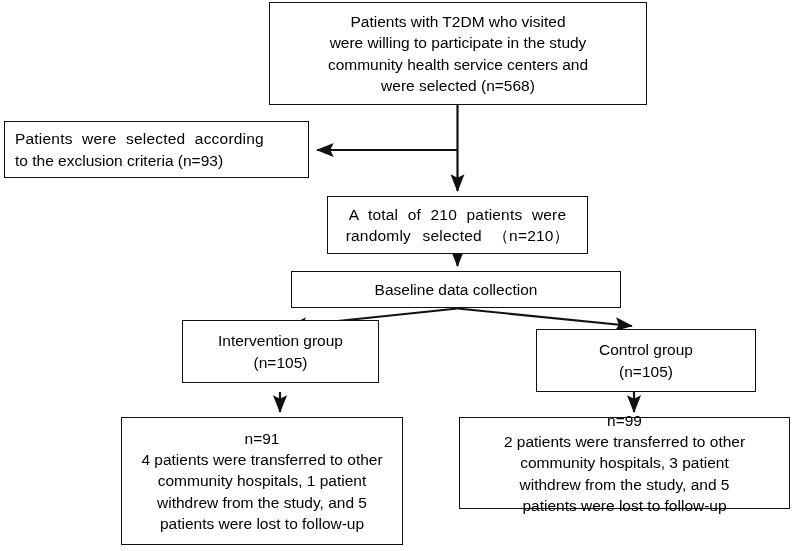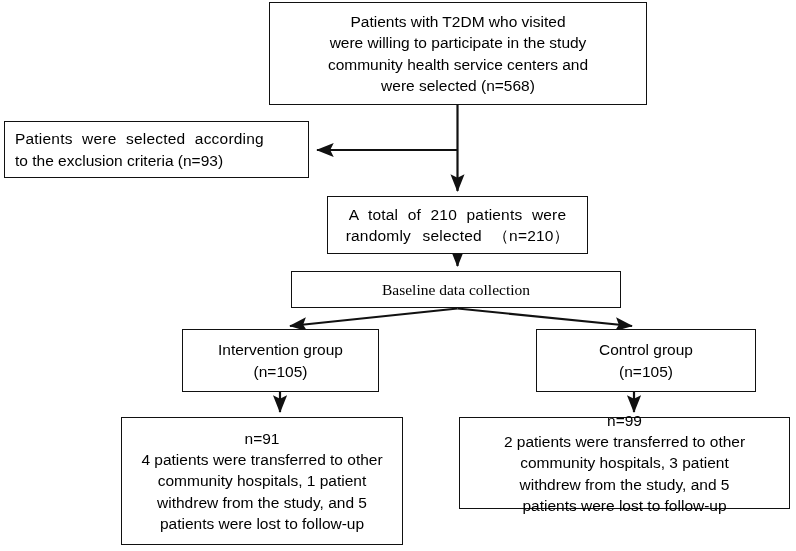--- a/index.html
+++ b/index.html
@@ -44,22 +44,22 @@
   }
   .spread2 {
     letter-spacing: 0.2px;
     word-spacing: 7px;
   }
 
   
   #node-enrollment  { left: 269px; top: 2px;   width: 378px; height: 103px; }
   #node-exclusion   { left: 4px;   top: 121px; width: 305px; height: 57px;  align-items: flex-start; text-align: center; padding-left: 10px; padding-right: 8px; }
   #node-randomized  { left: 327px; top: 196px; width: 261px; height: 58px;  }
-  #node-baseline    { left: 291px; top: 271px; width: 330px; height: 37px; font-family: Liberation Serif, serif;  }
-  #node-intervention{ left: 182px; top: 329px; width: 197px; height: 63px;  }
+  #node-baseline    { left: 291px; top: 271px; width: 330px; height: 37px;  }
+  #node-intervention{ left: 182px; top: 320px; width: 197px; height: 63px;  }
   #node-control     { left: 536px; top: 329px; width: 220px; height: 63px;  }
   #node-intervention-outcome { left: 121px; top: 417px; width: 282px; height: 128px; }
   #node-control-outcome      { left: 459px; top: 417px; width: 331px; height: 92px; }
 
   #connectors {
     position: absolute;
     left: 0;
     top: 0;
     width: 796px;
     height: 551px;

